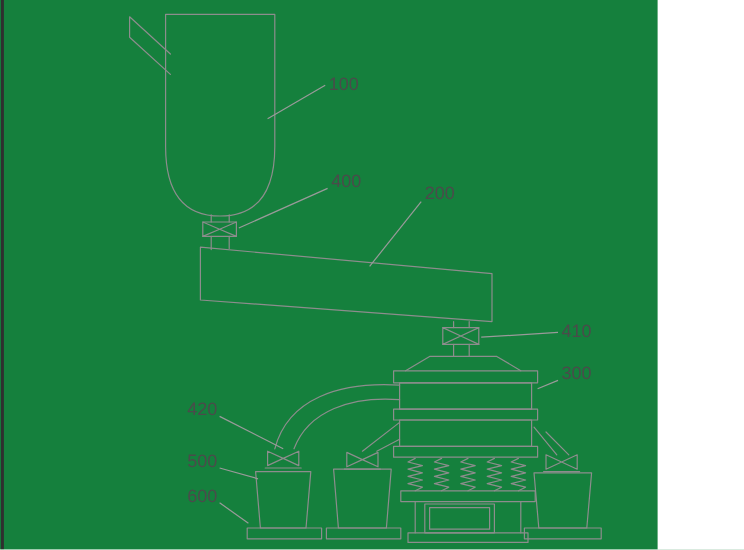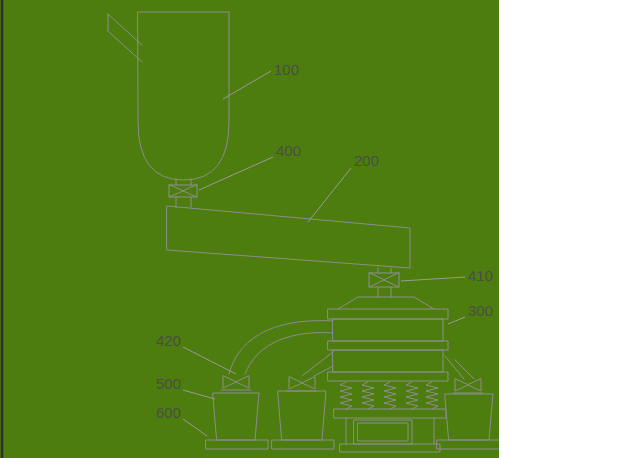--- a/index.html
+++ b/index.html
@@ -1,16 +1,16 @@
 <!DOCTYPE html>
 <html><head>
 <meta charset="utf-8">
 <style>
   html,body{margin:0;padding:0;background:#fff}
-  .stage{position:relative;width:499px;height:458px;background:#4d7c0f;overflow:hidden}
+  .stage{position:relative;width:548px;height:458px;background:#15803d;overflow:hidden}
   svg{display:block}
   .ln{fill:none;stroke:#8d8d8d;stroke-width:1;stroke-linecap:round;stroke-linejoin:round}
   .lead{fill:none;stroke:#9a9a9a;stroke-width:1}
   .lbl{font-family:"Liberation Sans", sans-serif;font-size:15px;fill:#4b4b4b}
   .border{stroke:#2f2f2f;stroke-width:2.5}
 </style>
 </head>
 <body>
 
 <div class="stage">

